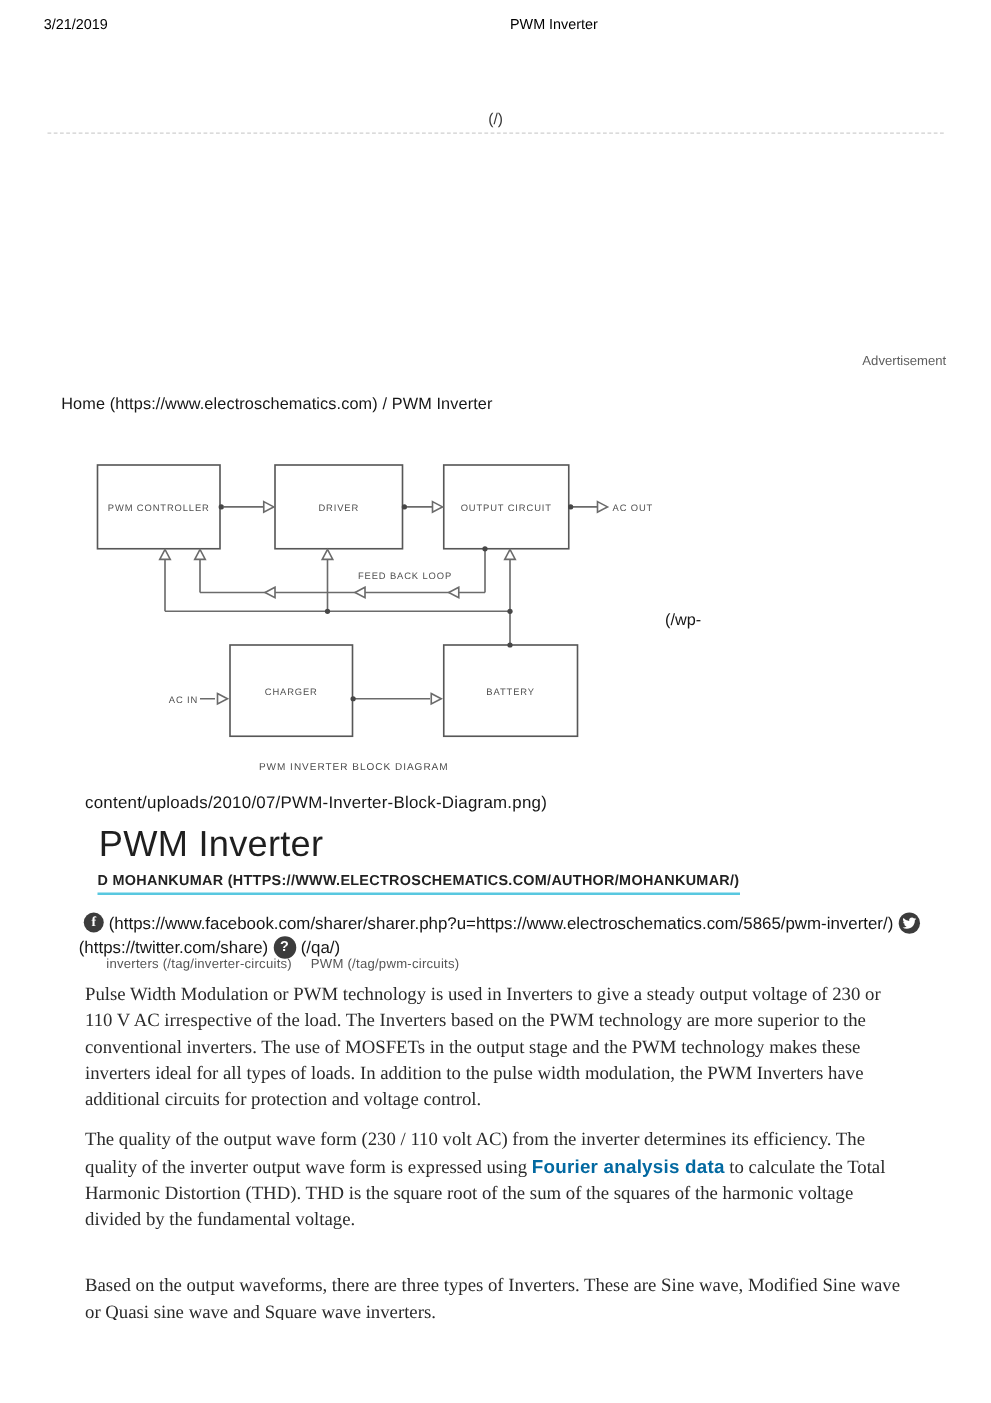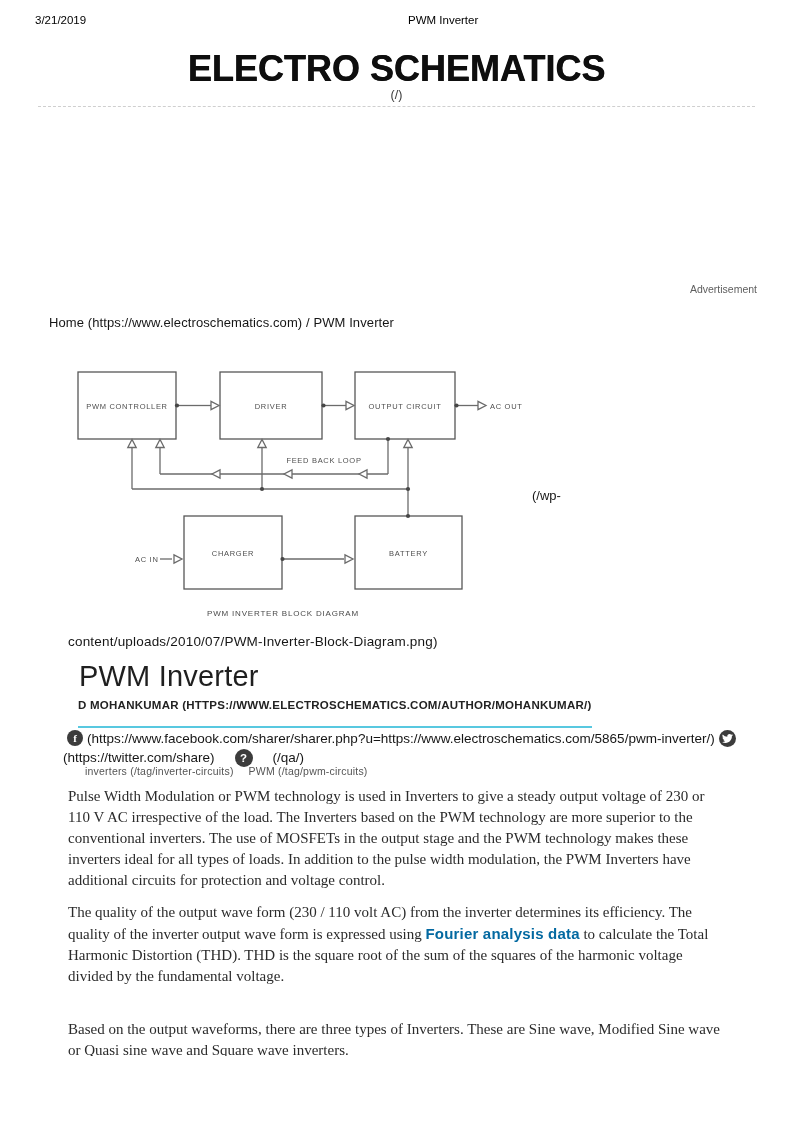--- a/index.html
+++ b/index.html
@@ -29,24 +29,24 @@
   
   .diagram { position:absolute; left:73px; top:368px; width:460px; height:255px; }
   .diagram text { font-family:"Liberation Sans", sans-serif; fill:#4f4f4f;
     font-size:7.5px; letter-spacing:0.7px; }
   .diagram .cap { font-size:8px; letter-spacing:0.8px; fill:#4a4a4a; }
   .wrap-top { position:absolute; left:532px; top:488px; font-size:13px; color:#161616; }
   .wrap-bottom { position:absolute; left:68px; top:634px; font-size:13.5px; color:#161616; letter-spacing:0.2px; }
   
   .h1 { position:absolute; left:79px; top:660px; font-size:29px; font-weight:400; color:#1f1f1f; letter-spacing:0.2px; }
   .author { position:absolute; left:78px; top:699px; font-size:11.5px; font-weight:700;
-    color:#222; letter-spacing:0.25px; border-bottom:2px solid #58c8e0; padding-bottom:15px; }
+    color:#222; letter-spacing:0.25px; border-bottom:2px solid #58c8e0; padding-bottom:3px; }
   .share-row1 { position:absolute; left:67px; top:729px; height:18px; display:flex; align-items:center; gap:4px;
     font-size:13.5px; color:#161616; }
-  .share-row2 { position:absolute; left:63px; top:748px; height:19px; display:flex; align-items:center; gap:20px;
+  .share-row2 { position:absolute; left:63px; top:748px; height:19px; display:flex; align-items:center; gap:4px;
     font-size:13.5px; color:#161616; }
   .tag-row { position:absolute; left:85px; top:765px; display:flex; gap:15px;
     font-size:10.5px; color:#555; letter-spacing:0.2px; }
   .icn { border-radius:50%; background:#3c3c3c; color:#fff; display:inline-flex;
     align-items:center; justify-content:center; flex:0 0 auto; }
   .icn-fb { width:16px; height:16px; font-size:11px; font-weight:700; font-family:"Liberation Serif", serif; }
   .icn-tw { width:17px; height:17px; }
   .icn-qa { width:18px; height:18px; font-size:11.5px; font-weight:700; }
   
   .body-copy { position:absolute; left:68px; top:786px; width:659px;
@@ -57,21 +57,20 @@
   .h-sine { font-family:"Liberation Sans", sans-serif; font-size:15.5px; font-weight:700; color:#141414; margin-top:18px; letter-spacing:0.2px;margin-left:20px; }
 </style>
 </head>
 <body>
 
 <div class="page">
 
   <div class="print-date">3/21/2019</div>
   <div class="print-title">PWM Inverter</div>
 
-  <div class="logo">ELECTRO SCHEMATICS</div>
   <div class="home-link">(/)</div>
   <div class="rule"></div>
 
   <div class="ad-label">Advertisement</div>
 
   <div class="breadcrumb">
     <span>Home (https://www.electroschematics.com)</span><span> / </span><span>PWM Inverter</span>
   </div>
 
   <svg class="diagram" viewBox="0 0 460 255">

